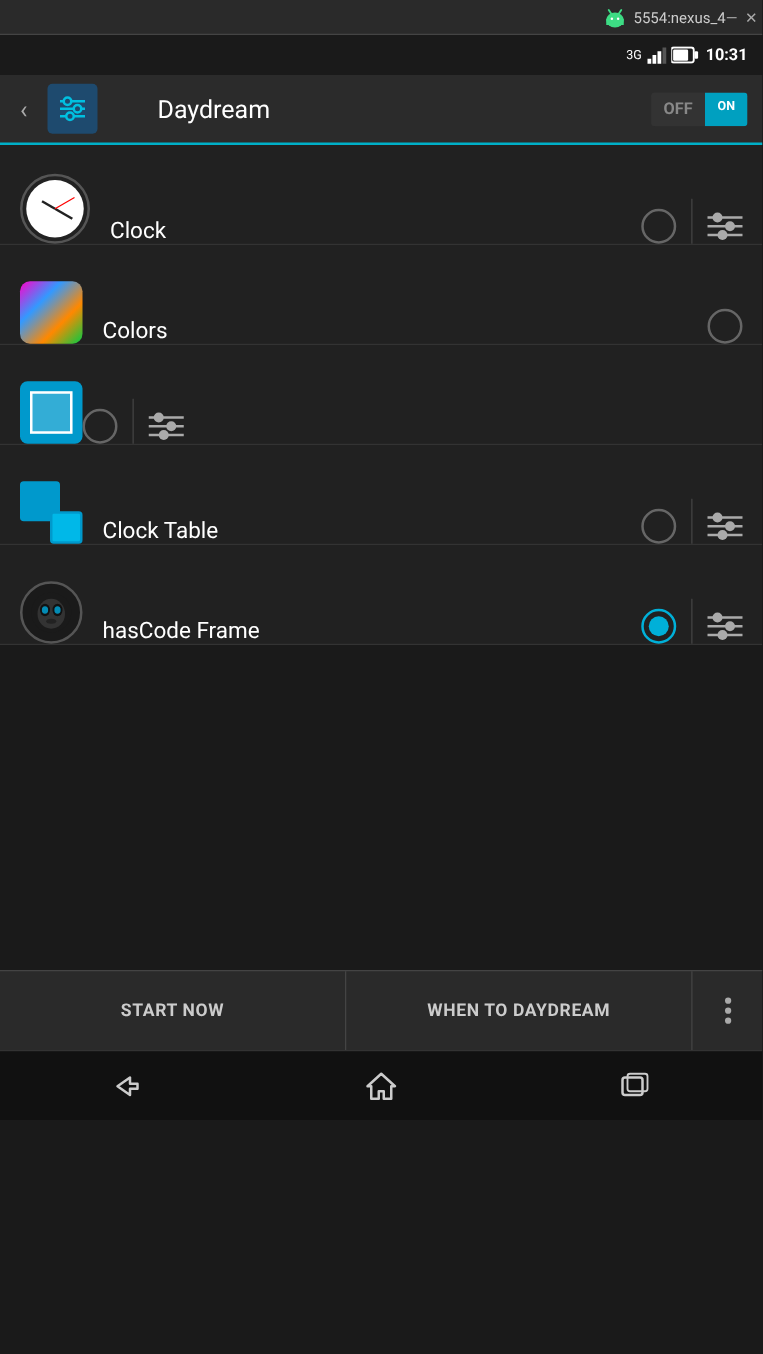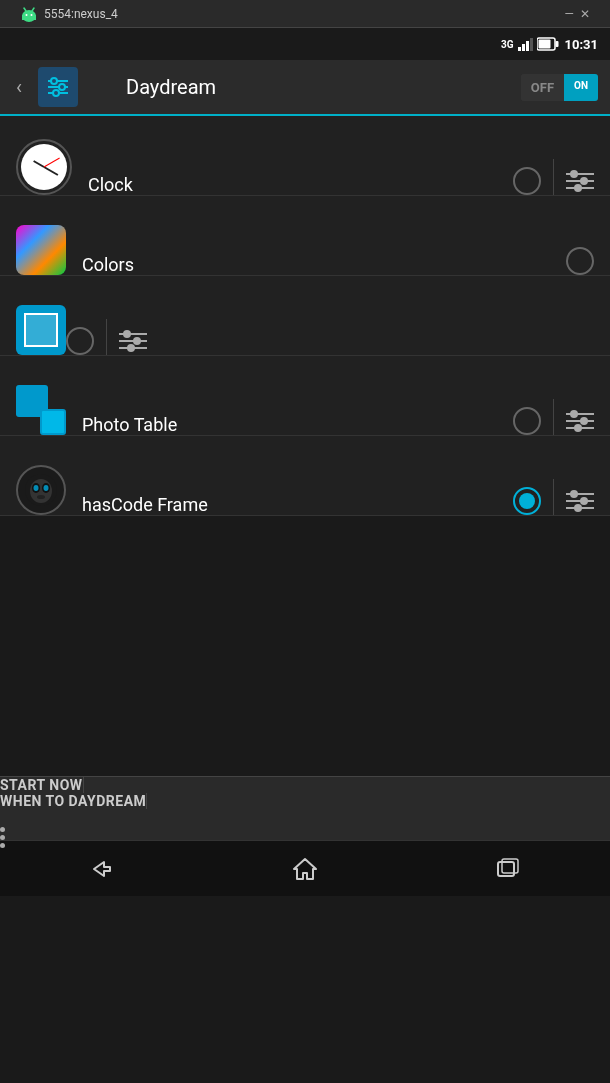--- a/index.html
+++ b/index.html
@@ -11,22 +11,22 @@
       overflow: hidden;
       position: relative;
     }
 
     
     .title-bar {
       background: #2a2a2a;
       height: 28px;
       display: flex;
       align-items: center;
-      justify-content: space-between;
-      padding: 0 20px;
+      justify-content: flex-end;
+      padding: 0 4px;
       border-bottom: 1px solid #444;
     }
     .title-bar-left {
       display: flex;
       align-items: center;
       gap: 6px;
     }
     .title-bar-title {
       color: #ccc;
       font-size: 12px;
@@ -222,23 +222,22 @@
     .empty-area {
       height: 260px;
       background: #1a1a1a;
     }
 
     
     .action-bar {
       height: 64px;
       background: #2a2a2a;
       display: flex;
-      align-items: flex-start;
+      align-items: flex-end;
       border-top: 1px solid #444;
-      flex-direction: column;
     }
     .action-btn {
       flex: 1;
       height: 100%;
       display: flex;
       align-items: center;
       justify-content: center;
       color: #ccc;
       font-size: 14px;
       font-weight: bold;
@@ -379,21 +378,21 @@
       display: flex;
       align-items: center;
       justify-content: center;
       overflow: hidden;
     }
 
     
     .network-label {
       color: #fff;
       font-size: 10px;
-      font-weight: bold;
+      font-weight: normal;
       text-align: center;
     }
   </style>
 </head>
 <body>
 
 <div class="title-bar">
   <div class="title-bar-left">
 
     <svg width="18" height="18" viewBox="0 0 18 18">
@@ -493,21 +492,21 @@
       <div class="settings-line s2"></div>
       <div class="settings-line s3"></div>
     </div>
   </div>
 
   <div class="list-item">
     <div class="pt-icon" style="flex-shrink:0;">
       <div class="pt-square1"></div>
       <div class="pt-square2"></div>
     </div>
-    <span class="item-label">Photo Table</span>
+    <span class="item-label">Clock Table</span>
     <div class="radio-btn">
     </div>
     <div class="divider"></div>
     <div class="settings-icon">
       <div class="settings-line s1"></div>
       <div class="settings-line s2"></div>
       <div class="settings-line s3"></div>
     </div>
   </div>
 

